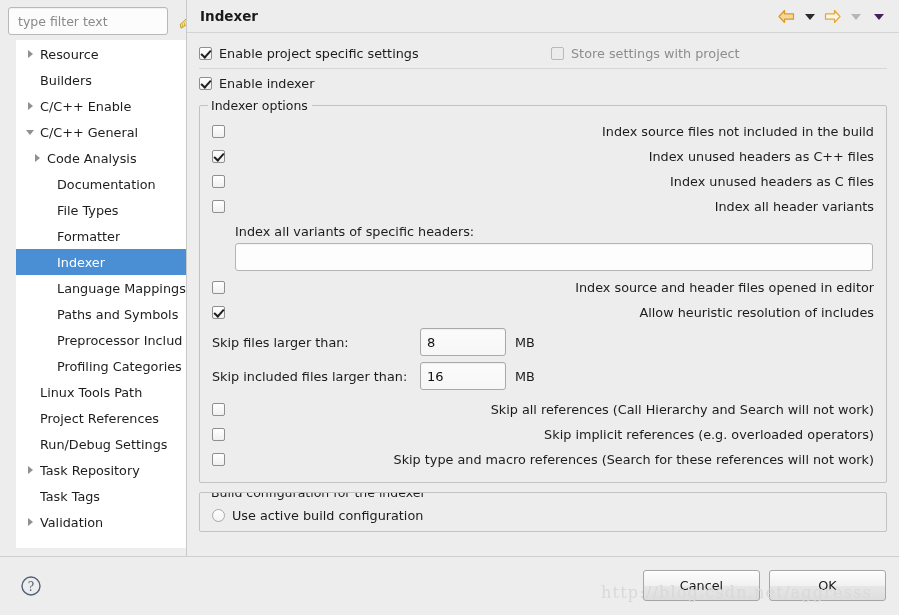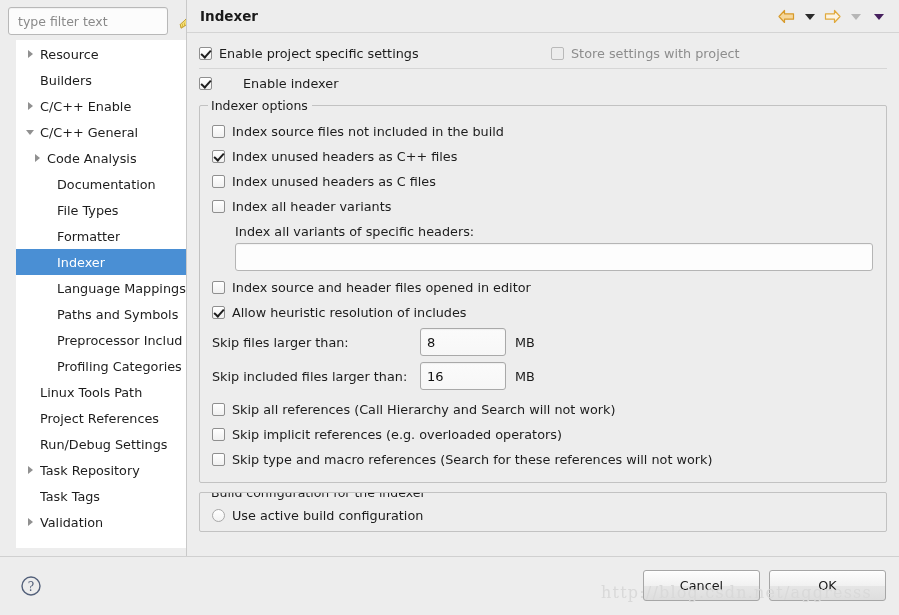--- a/index.html
+++ b/index.html
@@ -173,40 +173,40 @@
     display: flex; align-items: center;
   }
   #store-settings-row {
     position: absolute; left: 352px; top: 0; height: 28px;
     display: flex; align-items: center;
   }
   .hr-sep {
     height: 1px; background: #d6d6d6;
     margin: 1px 0 0 0;
   }
-  #enable-indexer-row { height: 28px; display: flex; align-items: center; gap: 24px; }
+  #enable-indexer-row { height: 28px; display: flex; align-items: center; }
 
   
   .group {
     position: relative;
     border: 1px solid #c2c2c2;
     border-radius: 2px;
     margin-top: 8px;
     padding: 13px 12px 10px 12px;
   }
   .group-title {
     position: absolute;
     top: -8px; left: 8px;
     background: #ededed;
     padding: 0 4px 0 3px;
     font-size: 12.5px;
     color: #1c1c1c;
   }
 
-  .opt-row { height: 25px; display: flex; align-items: center; }
+  .opt-row { height: 25px; display: flex; align-items: center; justify-content: space-between; }
 
   .indent-label {
     margin-left: 23px;
     font-size: 12.8px;
     color: #1c1c1c;
     height: 24px;
     display: flex; align-items: center;
   }
 
   .text-input {

